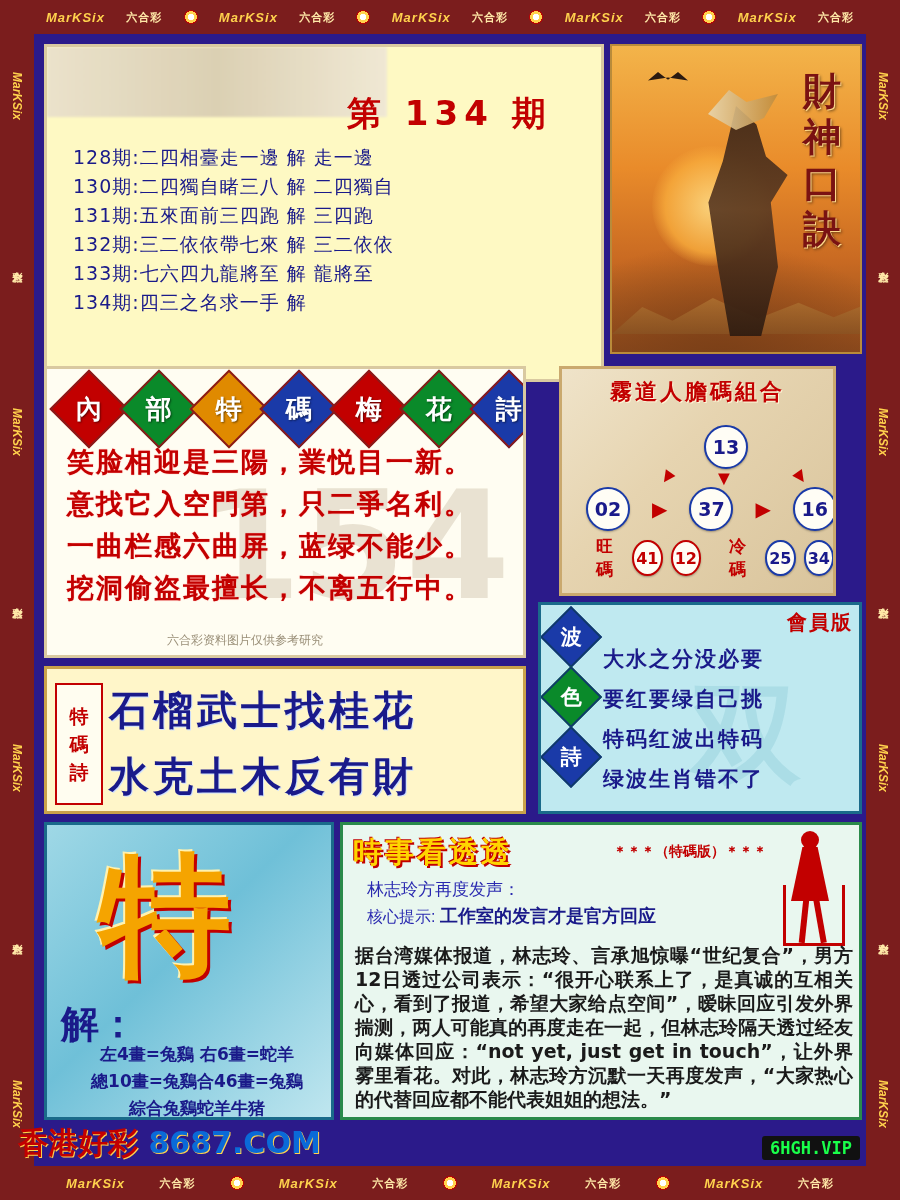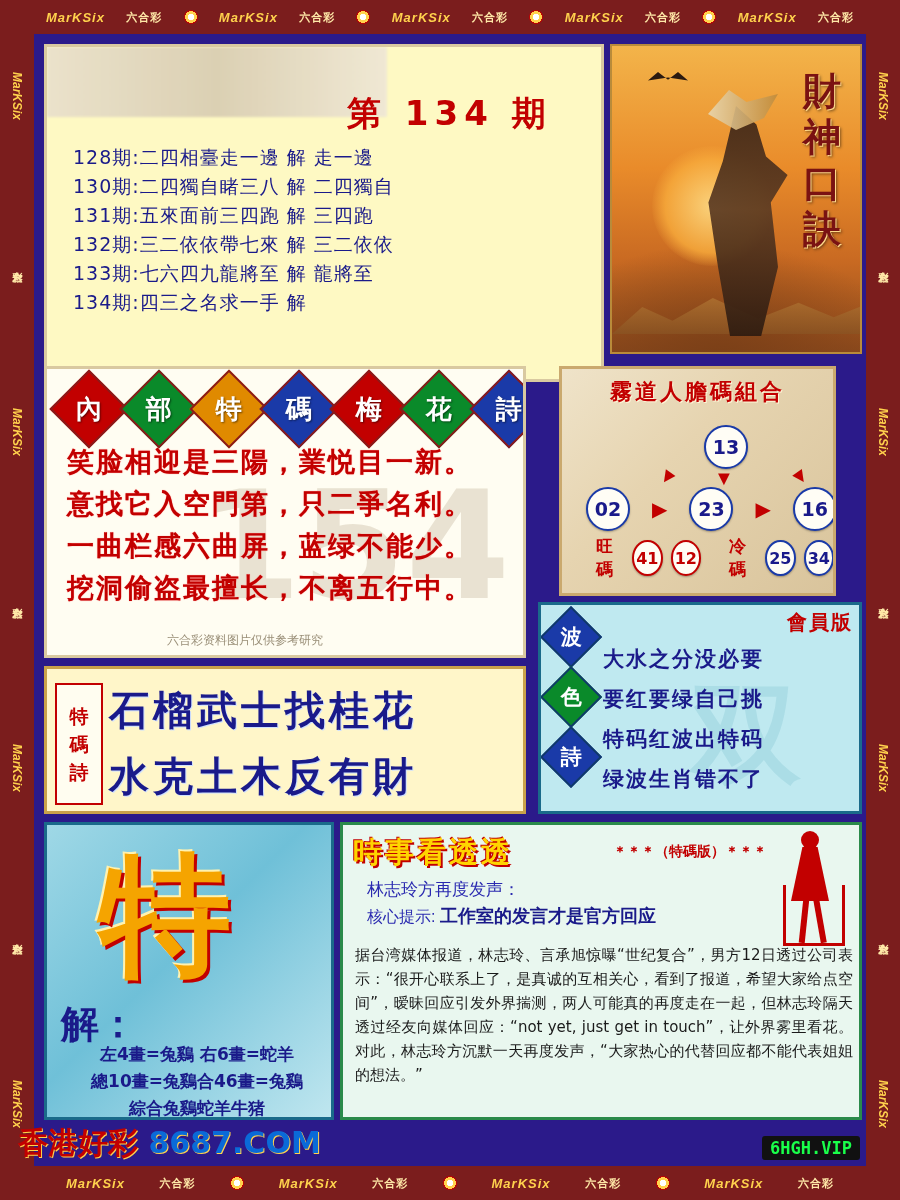--- a/index.html
+++ b/index.html
@@ -144,22 +144,22 @@
   .newsbox{position:absolute;left:340px;top:822px;width:522px;height:298px;
      background:#e9f7ef;border:3px solid #2a8a4a;box-sizing:border-box;overflow:hidden;}
   .newshead{position:absolute;left:10px;top:8px;font-size:29px;font-weight:bold;color:#ffd400;
      letter-spacing:3px;text-shadow:2px 2px 0 #c20000,-1px -1px 0 #c20000;
      font-family:"DejaVu Sans",sans-serif;}
   .newshead2{position:absolute;left:270px;top:18px;font-size:14px;color:#c20000;font-weight:bold;}
   .newssub{position:absolute;left:24px;top:52px;width:430px;}
   .newssub .l1{font-size:17px;color:#2a2ab0;line-height:26px;}
   .newssub .l2{font-size:16px;color:#2a2ab0;line-height:26px;}
   .newssub .l2 b{font-size:18px;color:#1a1a8a;}
-  .newsbody{position:absolute;left:12px;top:118px;width:498px;font-size:15px;line-height:24px;
-     color:#1a1a1a;text-align:justify;font-family:"DejaVu Sans",sans-serif;}
+  .newsbody{position:absolute;left:12px;top:118px;width:498px;font-size:19px;line-height:24px;
+     color:#1a1a1a;text-align:justify;font-family:"DejaVu Sans",sans-serif;font-weight:bold;}
   .lady{position:absolute;right:8px;top:6px;width:74px;height:120px;}
   .lady .head{position:absolute;left:24px;top:0;width:18px;height:18px;border-radius:50%;background:#c20000}
   .lady .body{position:absolute;left:14px;top:16px;width:38px;height:54px;background:#c20000;
      clip-path:polygon(30% 0,70% 0,100% 100%,0 100%)}
   .lady .leg{position:absolute;left:24px;top:68px;width:6px;height:44px;background:#c20000;transform:rotate(6deg)}
   .lady .leg2{position:absolute;left:40px;top:68px;width:6px;height:44px;background:#c20000;transform:rotate(-10deg)}
   .lady .chair{position:absolute;left:6px;top:54px;width:56px;height:58px;border:3px solid #c20000;border-top:none;}
 
   
   .foot{position:absolute;left:0;bottom:34px;width:900px;height:44px;}
@@ -302,21 +302,21 @@
     <div class="nbtitle">霧道人膽碼組合</div>
     <div class="nb-top">
       <div class="ball">13</div>
     </div>
     <div class="arrow dl">▼</div>
     <div class="arrow dn">▼</div>
     <div class="arrow dr">▼</div>
     <div class="nb-row">
       <div class="ball">02</div>
       <span class="arrow">▶</span>
-      <div class="ball">23</div>
+      <div class="ball">37</div>
       <span class="arrow">▶</span>
       <div class="ball">16</div>
     </div>
     <div class="nb-bot">
       <span class="lbl">旺碼</span>
       <div class="ball sm red">41</div>
       <div class="ball sm red">12</div>
       <span class="lbl">冷碼</span>
       <div class="ball sm">25</div>
       <div class="ball sm">34</div>

